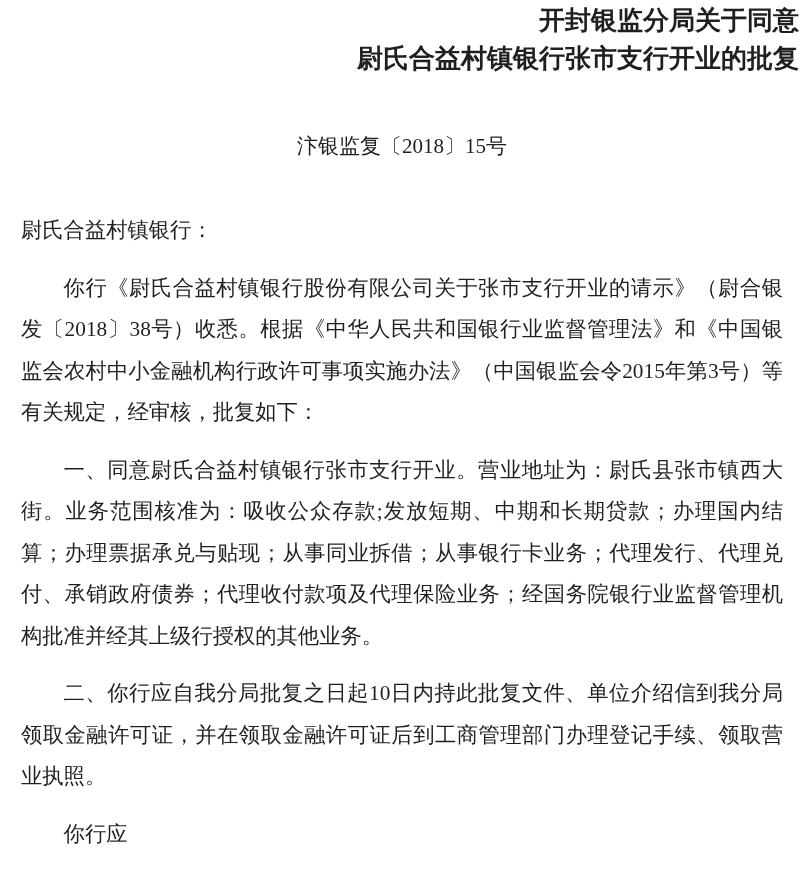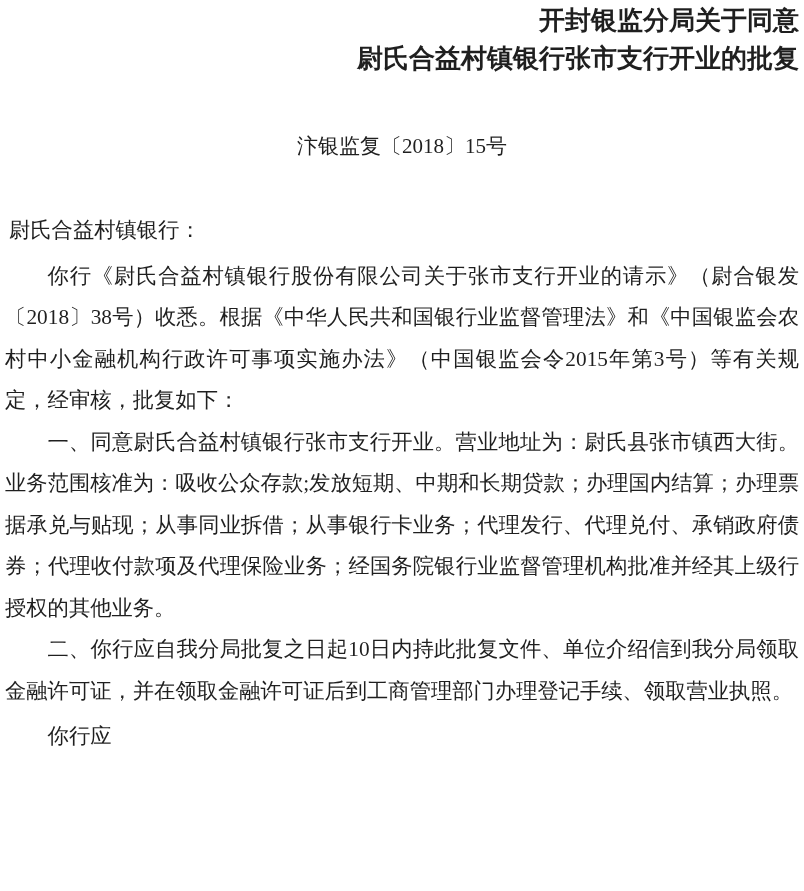--- a/index.html
+++ b/index.html
@@ -28,25 +28,25 @@
     margin-top: 53px;
   }
   .body-text {
     margin-top: 49px;
     font-size: 21.3px;
     line-height: 41.5px;
     text-align: justify;
     text-justify: inter-ideograph;
   }
   .para {
-    margin: 0;
+    margin: 16px;
     text-indent: 2em;
   }
   .salutation {
-    margin: 4px;
+    margin: 16px;
     text-indent: 0;
     text-align: left;
   }
   .partial {
     margin-top: 4px;
   }
 </style>
 </head>
 <body>
 

